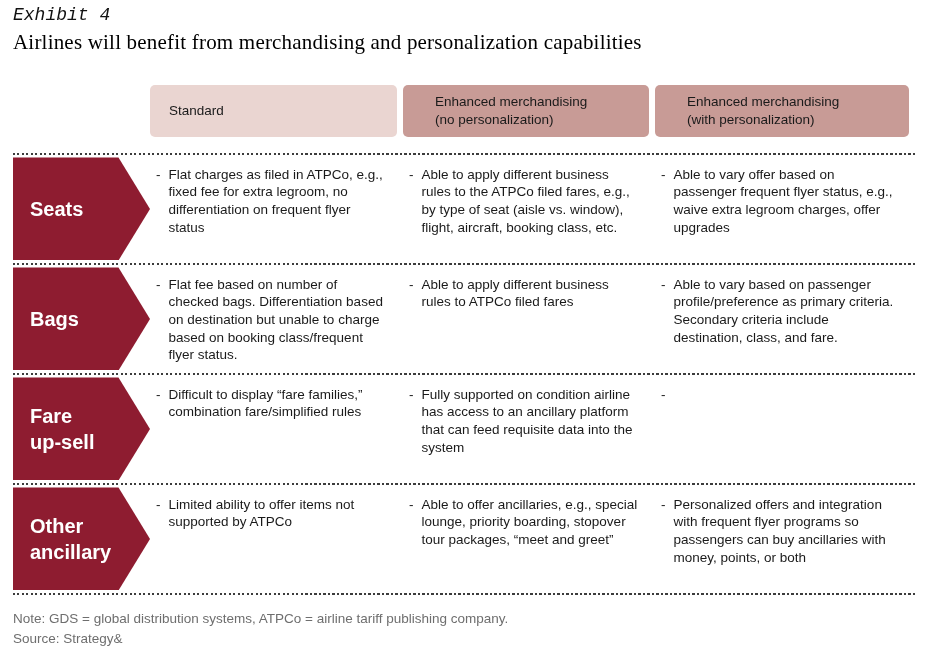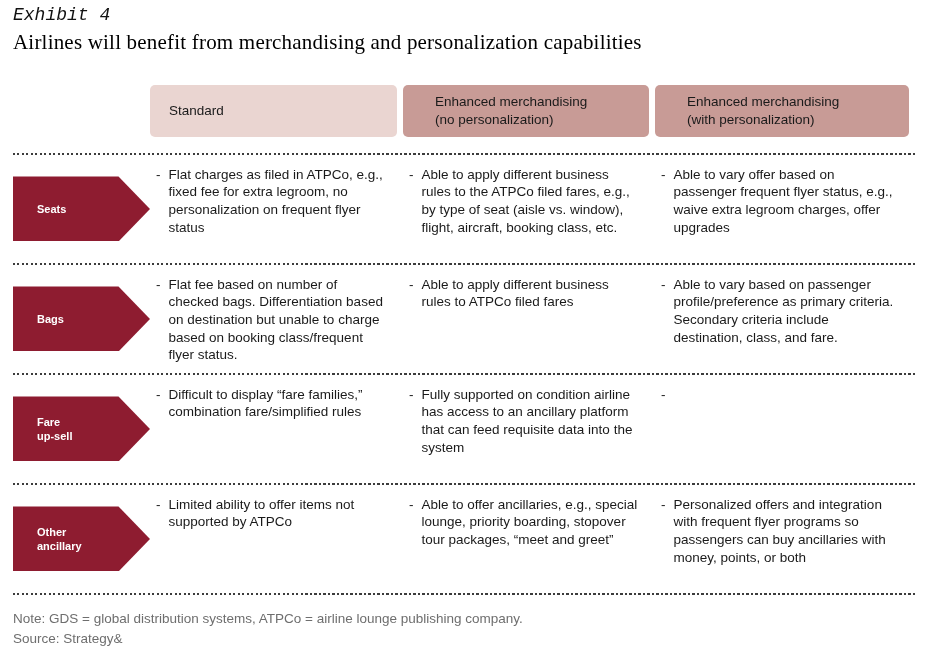--- a/index.html
+++ b/index.html
@@ -61,29 +61,29 @@
 
   .sep {
     height: 2px;
     background: repeating-linear-gradient(to right, var(--dotted) 0 2px, transparent 2px 4.5px);
   }
 
   .matrix-row { min-height: 108px; align-items: center; }
   .arrow-wrap { display: flex; align-items: center; justify-content: flex-start; height: 100%; }
   .arrow {
     width: 137px;
-    height: 65px;
+    height: 103px;
     background: var(--arrow-red);
     clip-path: polygon(0 0, 77% 0, 100% 50%, 77% 100%, 0 100%);
     display: flex;
     align-items: center;
-    padding-left: 24px;
+    padding-left: 17px;
     color: #ffffff;
     font-weight: bold;
-    font-size: 11px;
+    font-size: 20px;
     line-height: 1.3;
     white-space: pre-line;
   }
   .cell {
     align-self: start;
     display: flex;
     gap: 8px;
     padding: 11px 14px 0 6px;
     font-size: 13.5px;
     line-height: 1.3;
@@ -119,21 +119,21 @@
   <div id="rows">
   <div class="sep"></div>
   <div class="grid matrix-row">
     <div class="arrow-wrap">
       <div class="arrow">
         <span>Seats</span>
       </div>
     </div>
     <div class="cell">
       <span class="bullet">-</span>
-      <span>Flat charges as filed in ATPCo, e.g., fixed fee for extra legroom, no personalization on frequent flyer status</span>
+      <span>Flat charges as filed in ATPCo, e.g., fixed fee for extra legroom, no differentiation on frequent flyer status</span>
     </div>
     <div class="cell">
       <span class="bullet">-</span>
       <span>Able to apply different business rules to the ATPCo filed fares, e.g., by type of seat (aisle vs. window), flight, aircraft, booking class, etc.</span>
     </div>
     <div class="cell">
       <span class="bullet">-</span>
       <span>Able to vary offer based on passenger frequent flyer status, e.g., waive extra legroom charges, offer upgrades</span>
     </div>
   </div>
@@ -199,17 +199,17 @@
     <div class="cell">
       <span class="bullet">-</span>
       <span>Personalized offers and integration with frequent flyer programs so passengers can buy ancillaries with money, points, or both</span>
     </div>
   </div>
 </div>
 
   <div class="sep"></div>
 
   <div class="footer">
-    <p>Note: GDS = global distribution systems, ATPCo = airline lounge publishing company.</p>
+    <p>Note: GDS = global distribution systems, ATPCo = airline tariff publishing company.</p>
     <p>Source: Strategy&amp;</p>
   </div>
 
 </div>
 
 </body></html>

